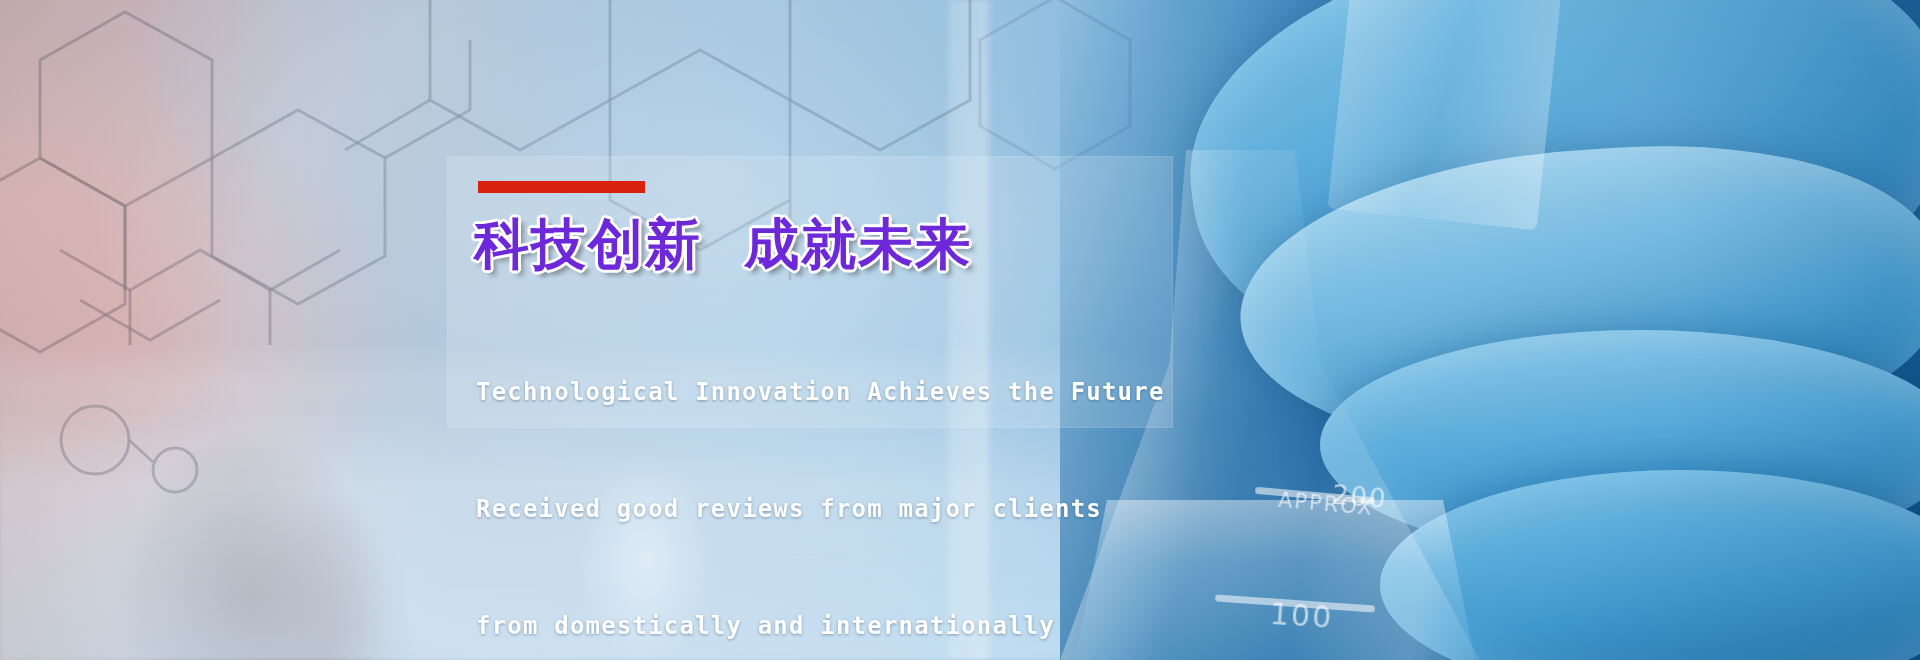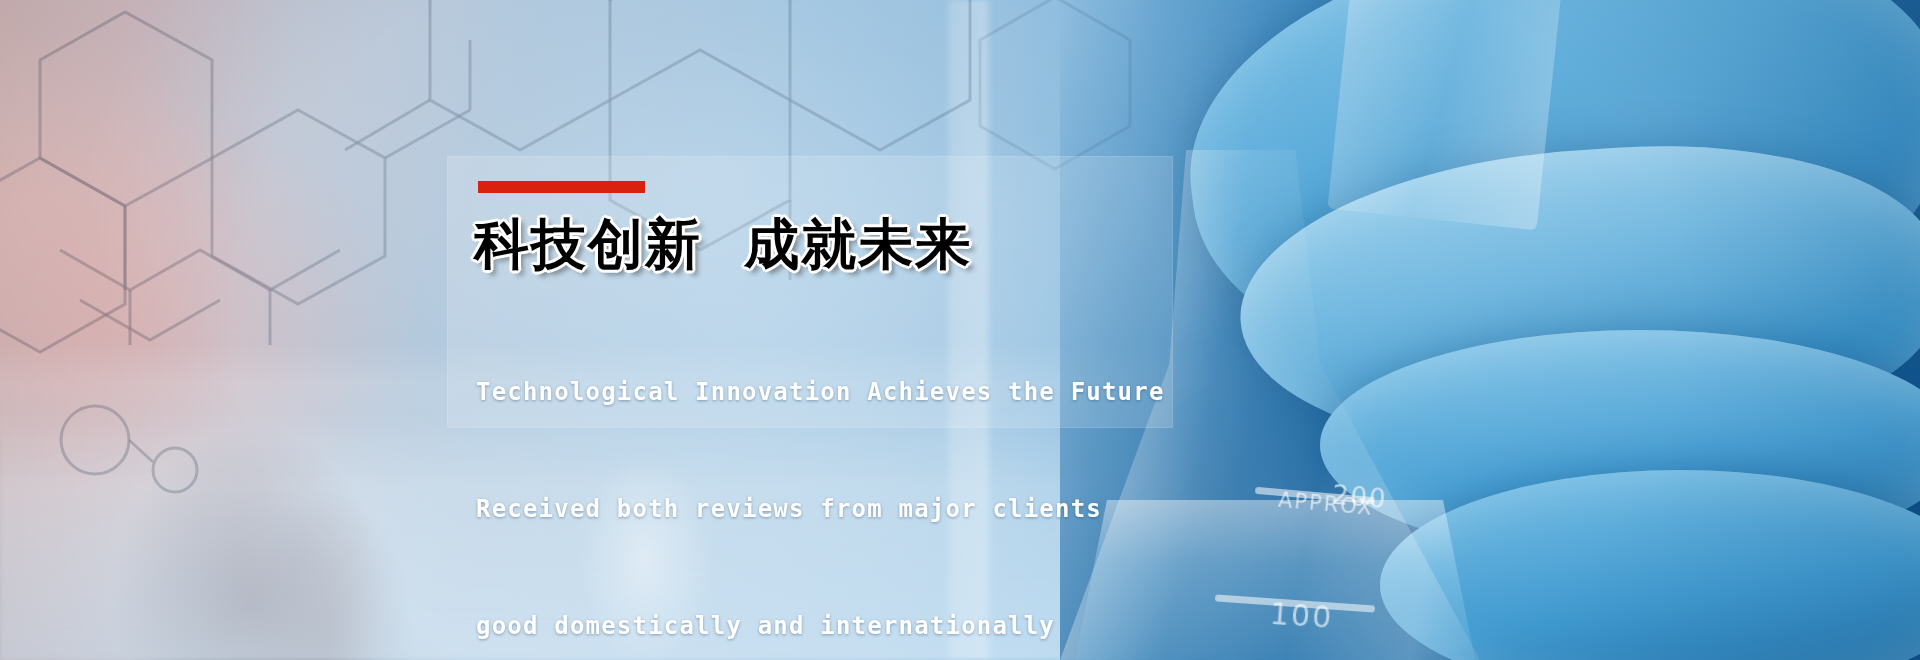--- a/index.html
+++ b/index.html
@@ -164,21 +164,21 @@
   }
   #headline {
     position: absolute;
     left: 474px;
     top: 212px;
     font-family: "DejaVu Sans", sans-serif;
     font-weight: 700;
     font-size: 55px;
     line-height: 64px;
     letter-spacing: 2px;
-    color: #000000;
+    color: #6d28d9;
     white-space: pre;
     text-shadow:
       -2px -2px 0 #ffffff,  2px -2px 0 #ffffff,
       -2px  2px 0 #ffffff,  2px  2px 0 #ffffff,
       -3px  0   0 #ffffff,  3px  0   0 #ffffff,
        0   -3px 0 #ffffff,  0    3px 0 #ffffff,
        5px  5px 5px rgba(40,40,40,0.45);
   }
   #subtext {
     position: absolute;
@@ -262,17 +262,17 @@
   <div class="layer vignette"></div>
 
   <div id="text-panel"></div>
 
   <div id="accent-bar"></div>
 
   <div id="headline">科技创新  成就未来</div>
 
   <div id="subtext">
     <div>Technological Innovation Achieves the Future</div>
-    <div>Received both reviews from major clients</div>
-    <div>good domestically and internationally</div>
+    <div>Received good reviews from major clients</div>
+    <div>from domestically and internationally</div>
   </div>
 
 </div>
 
 </body></html>

